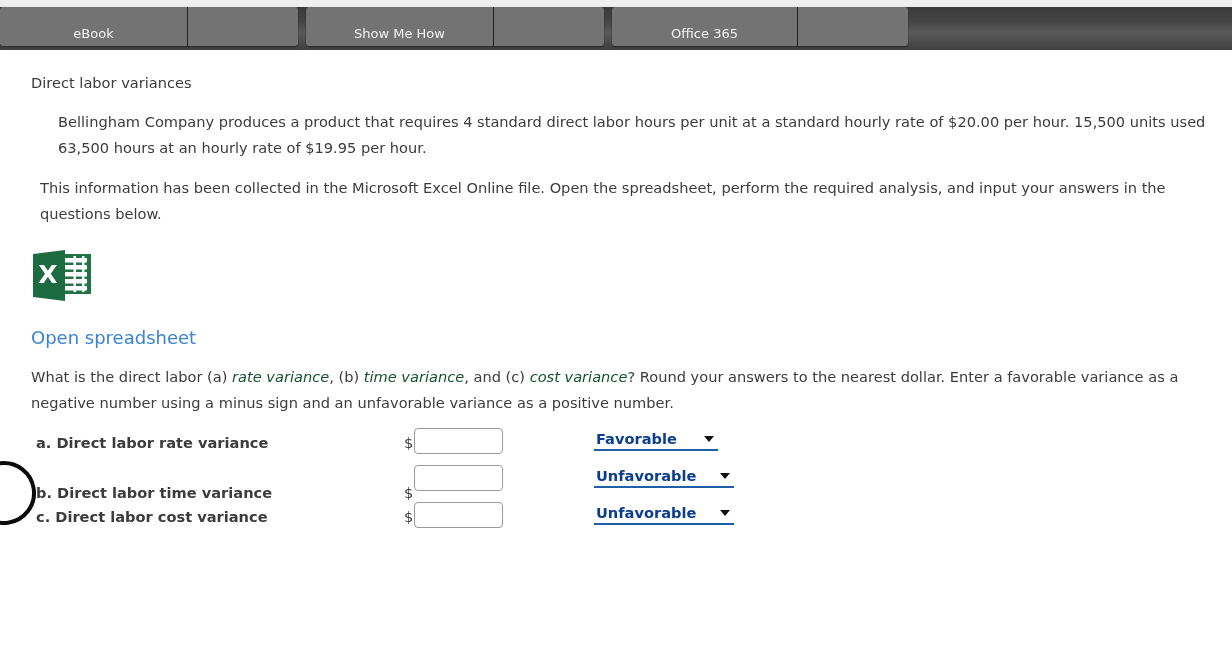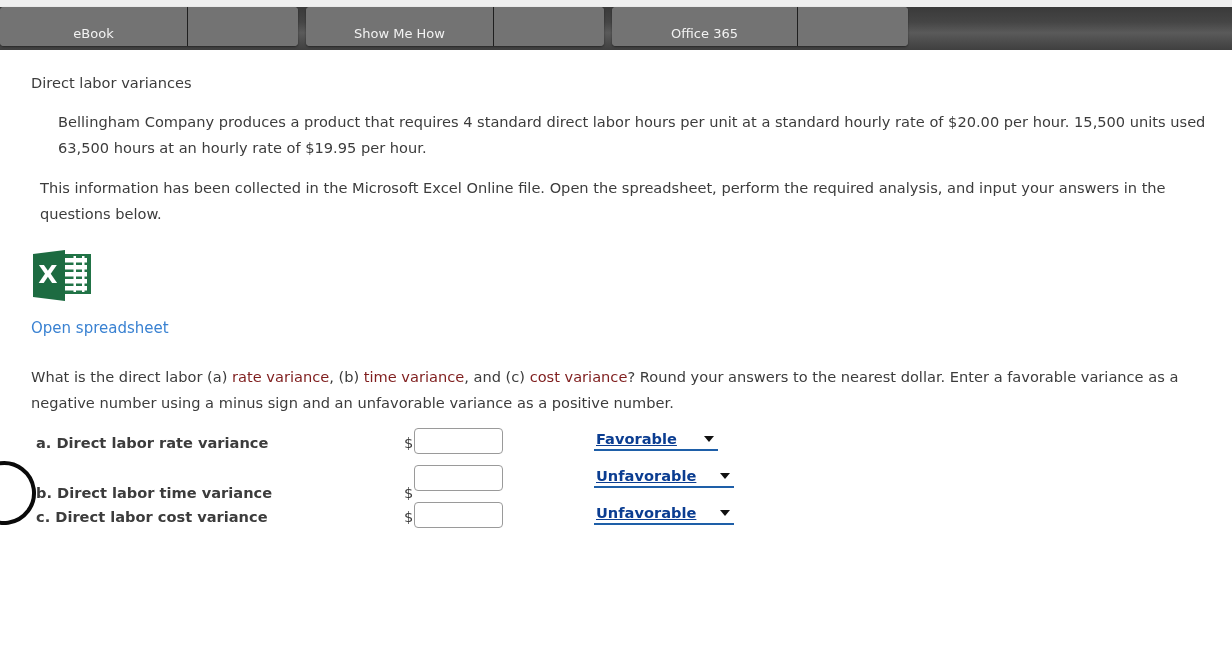--- a/index.html
+++ b/index.html
@@ -110,37 +110,38 @@
     left: 31px; top: 200px;
   }
   .excel-icon {
     width: 62px;
     height: 51px;
     position: relative;
     display: block;
   }
   .open-link {
     display: block;
-    margin-top: 18px;
+    margin-top: 28px;
     color: #3a82d2;
-    font-size: 15px;
+    font-size: 18px;
     text-decoration: none;
     cursor: pointer;
     line-height: 18px;
   }
 
   
   .p-question {
     position: absolute;
     left: 31px; top: 314px;
     width: 1192px;
   }
   .link-green {
-    color: #7f1d1d;
-    cursor: pointer;
+    color: #14532d;
+    cursor: pointer;
+    font-style: italic;
   }
 
   
   .answers {
     position: absolute;
     left: 0; top: 375px;
     width: 1232px;
   }
   .row {
     position: relative;
@@ -191,21 +192,20 @@
     display: flex;
     align-items: center;
     justify-content: space-between;
     padding: 0 4px 0 2px;
     cursor: pointer;
   }
   .variance-select .sel-text {
     color: #0b3d91;
     font-weight: bold;
     font-size: 14.6px;
-    text-decoration: underline;
     white-space: nowrap;
   }
   .variance-select .caret {
     width: 0; height: 0;
     border-left: 5px solid transparent;
     border-right: 5px solid transparent;
     border-top: 6px solid #111;
     margin-left: 12px;
     flex: 0 0 auto;
   }

